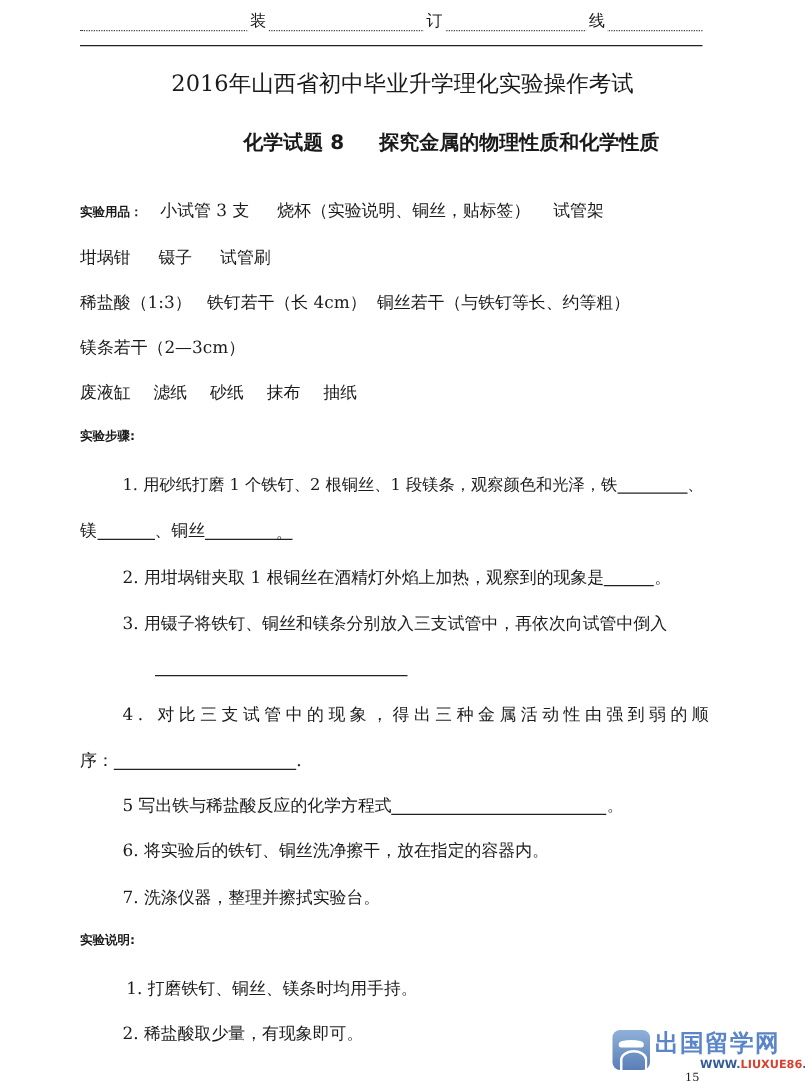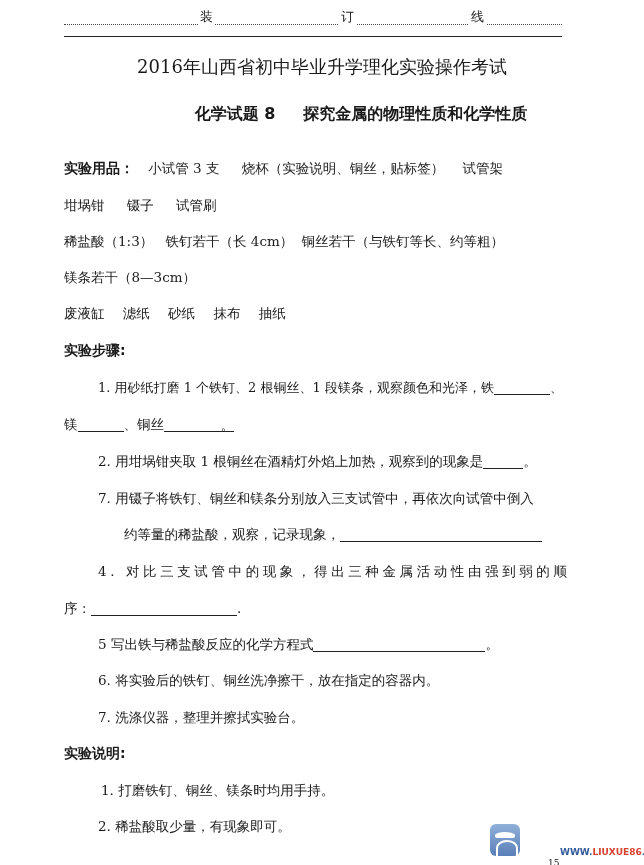--- a/index.html
+++ b/index.html
@@ -8,21 +8,21 @@
   .abs { position: absolute; }
   .binding { left: 64px; top: 8px; width: 498px; height: 22px; }
   .binding .dots { position: absolute; left: 0; right: 0; top: 16px; border-top: 1px dotted #444; }
   .binding .solid { position: absolute; left: 0; right: 0; top: 28px; border-top: 1.5px solid #222; }
   .binding span { position: absolute; top: 0; font-size: 13px; background: #fff; padding: 0 2px; }
   .title { left: 0; width: 644px; top: 55px; text-align: center; font-size: 18px; }
   .subtitle { left: 0; width: 644px; top: 104px; text-align: center; font-size: 16px; font-weight: bold;
               font-family: "DejaVu Sans", "Liberation Sans", sans-serif; padding-left: 39px; }
   .subtitle .gap { display: inline-block; width: 28px; }
   .line { font-size: 13.5px; white-space: nowrap; }
-  .heading { font-family: "DejaVu Sans", "Liberation Sans", sans-serif; font-weight: bold; font-size: 14px; }
+  .heading { font-family: "DejaVu Sans", "Liberation Sans", sans-serif; font-weight: bold; font-size: 10px; }
   .blank { display: inline-block; border-bottom: 1.3px solid #222; height: 14px; vertical-align: -3px; }
   .sp { display: inline-block; }
   .logo { left: 490px; top: 822px; width: 150px; height: 40px; }
   .logo .badge { position: absolute; left: 0; top: 2px; width: 30px; height: 32px; border-radius: 6px;
                  background: linear-gradient(#8fb0d8, #5a7fb8); }
   .logo .badge .arc { position: absolute; left: 5px; top: 8px; width: 20px; height: 6px; background: #fff; border-radius: 50% 50% 2px 2px; }
   .logo .badge .arc2 { position: absolute; left: 6px; top: 16px; width: 18px; height: 14px; border: 2px solid #fff; border-bottom: none; border-radius: 50% 50% 0 0; }
   .logo .cn { position: absolute; left: 34px; top: 0; font-size: 19px; font-weight: bold; color: #5a86c8;
               font-family: "DejaVu Sans", "Liberation Sans", sans-serif; letter-spacing: 1px; }
   .logo .url { position: absolute; left: 34px; top: 25px; font-size: 9px; font-weight: bold; color: #335a9a;
@@ -57,21 +57,21 @@
   <span>坩埚钳</span>
   <span class="sp" style="width:18px"></span><span>镊子</span>
   <span class="sp" style="width:18px"></span><span>试管刷</span>
 </div>
 <div class="abs line" style="left:64px;top:233px">
   <span>稀盐酸（1:3）</span>
   <span class="sp" style="width:8px"></span><span>铁钉若干（长 4cm）</span>
   <span class="sp" style="width:4px"></span><span>铜丝若干（与铁钉等长、约等粗）</span>
 </div>
 <div class="abs line" style="left:64px;top:269px">
-  <span>镁条若干（8—3cm）</span>
+  <span>镁条若干（2—3cm）</span>
 </div>
 <div class="abs line" style="left:64px;top:305px">
   <span>废液缸</span>
   <span class="sp" style="width:14px"></span><span>滤纸</span>
   <span class="sp" style="width:14px"></span><span>砂纸</span>
   <span class="sp" style="width:14px"></span><span>抹布</span>
   <span class="sp" style="width:14px"></span><span>抽纸</span>
 </div>
 
 <div class="abs heading" style="left:64px;top:342px">实验步骤:</div>
@@ -79,24 +79,24 @@
 <div class="abs line" style="left:98px;top:379px;font-size:13px">
   <span>1. 用砂纸打磨 1 个铁钉、2 根铜丝、1 段镁条，观察颜色和光泽，铁</span><span class="blank" style="width:56px"></span><span>、</span>
 </div>
 <div class="abs line" style="left:64px;top:416px">
   <span>镁</span><span class="blank" style="width:46px"></span><span>、铜丝</span><span class="blank" style="width:70px"><span style="float:right">。</span></span>
 </div>
 <div class="abs line" style="left:98px;top:453px">
   <span>2.  用坩埚钳夹取 1 根铜丝在酒精灯外焰上加热，观察到的现象是</span><span class="blank" style="width:40px"></span><span>。</span>
 </div>
 <div class="abs line" style="left:98px;top:490px">
-  <span>7.  用镊子将铁钉、铜丝和镁条分别放入三支试管中，再依次向试管中倒入</span>
+  <span>3.  用镊子将铁钉、铜丝和镁条分别放入三支试管中，再依次向试管中倒入</span>
 </div>
 <div class="abs line" style="left:124px;top:526px">
-  <span>约等量的稀盐酸，观察，记录现象，</span><span class="blank" style="width:202px"></span>
+  <span class="blank" style="width:202px"></span>
 </div>
 <div class="abs line" style="left:98px;top:563px;letter-spacing:3.6px">
   <span>4.  对比三支试管中的现象，得出三种金属活动性由强到弱的顺</span>
 </div>
 <div class="abs line" style="left:64px;top:600px">
   <span>序：</span><span class="blank" style="width:146px"></span><span>.</span>
 </div>
 <div class="abs line" style="left:98px;top:636px">
   <span>5  写出铁与稀盐酸反应的化学方程式</span><span class="blank" style="width:172px"></span><span>。</span>
 </div>
@@ -105,15 +105,16 @@
 
 <div class="abs heading" style="left:64px;top:745px">实验说明:</div>
 <div class="abs line" style="left:101px;top:782px">1.  打磨铁钉、铜丝、镁条时均用手持。</div>
 <div class="abs line" style="left:98px;top:818px">2.  稀盐酸取少量，有现象即可。</div>
 
 <div class="abs logo">
   <div class="badge">
       <div class="arc"></div>
       <div class="arc2"></div>
     </div>
+  <div class="cn">出国留学网</div>
   <div class="url"><span>WWW.</span><span class="red">LIUXUE86</span><span>.COM</span></div>
 </div>
 <div class="abs pagenum">15</div>
 
 </body></html>

